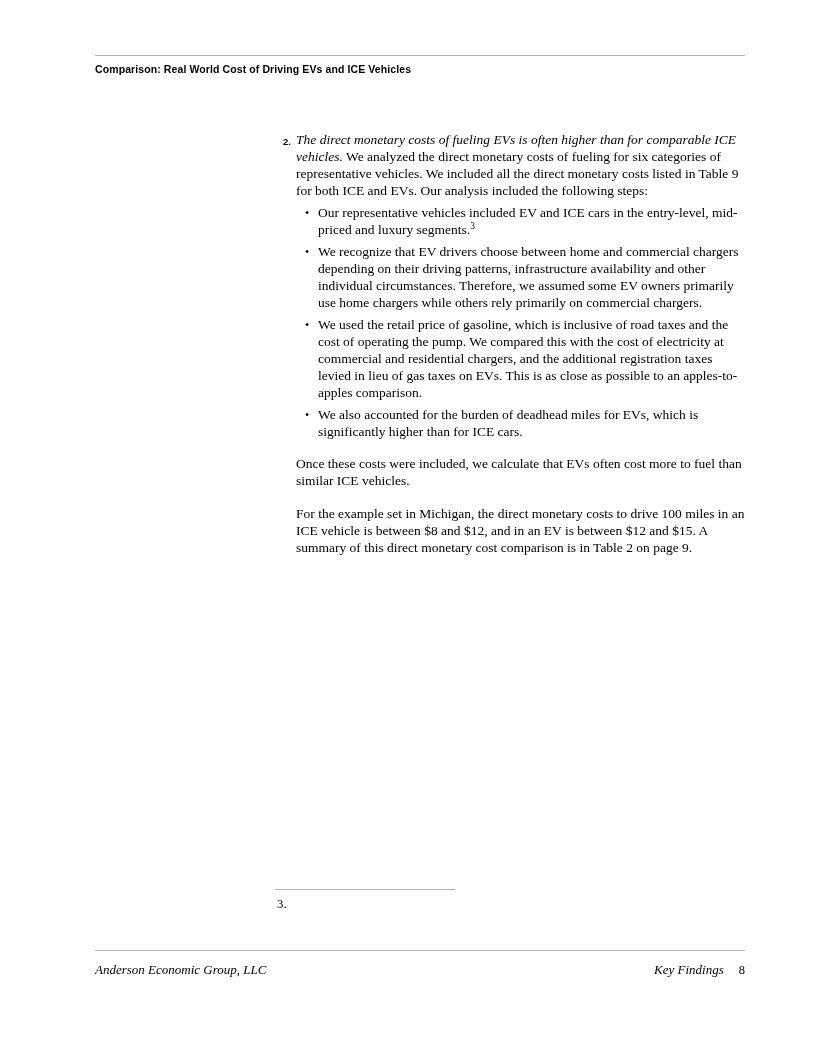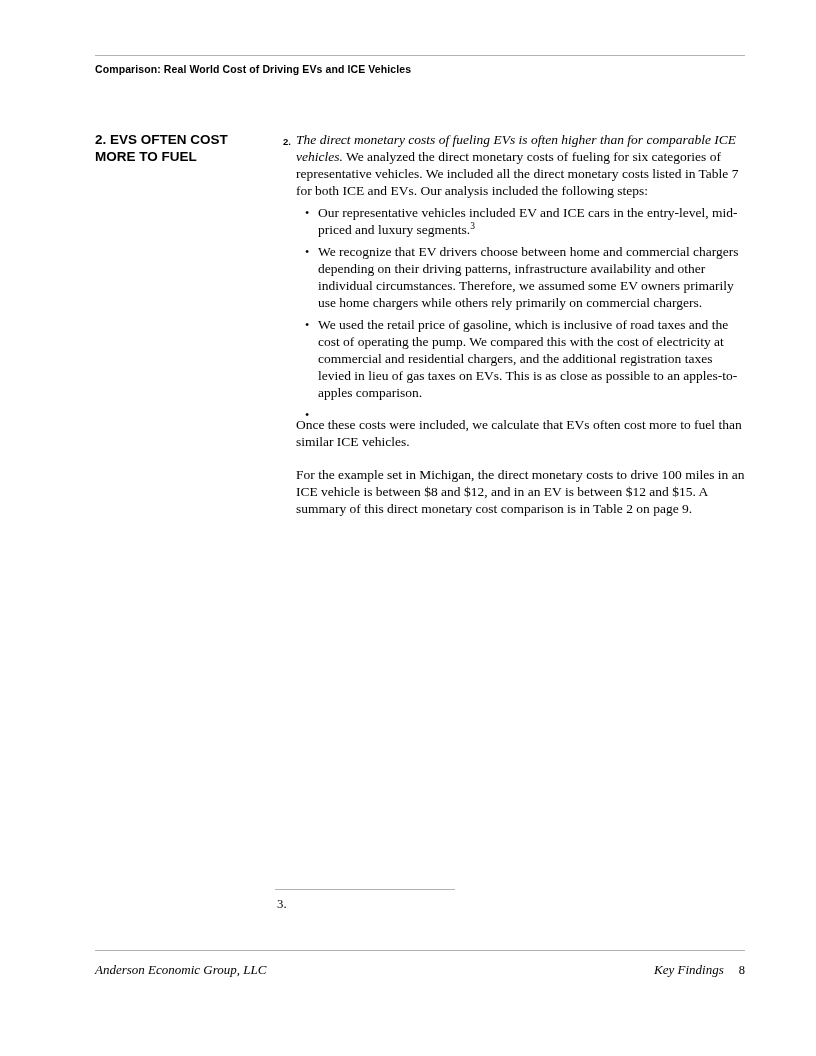--- a/index.html
+++ b/index.html
@@ -108,31 +108,27 @@
   .footer-page { margin-left: 15px; font-size: 12.5px; }
 </style>
 </head>
 <body>
 
 <div class="page">
 
   <div class="rule header-rule"></div>
   <div class="header-title">Comparison: Real World Cost of Driving EVs and ICE Vehicles</div>
 
-  <div class="sidebar-heading">
-    <div>2. EVS OFTEN COST</div>
-    <div>MORE TO FUEL</div>
-  </div>
 
   <div class="content">
 
     <div class="lead-para">
       <span class="item-num">2.</span>
       <span class="italic">The direct monetary costs of fueling EVs is often higher than for comparable ICE vehicles.</span>
-      <span>We analyzed the direct monetary costs of fueling for six categories of representative vehicles. We included all the direct monetary costs listed in Table 7 for both ICE and EVs. Our analysis included the following steps:</span>
+      <span>We analyzed the direct monetary costs of fueling for six categories of representative vehicles. We included all the direct monetary costs listed in Table 9 for both ICE and EVs. Our analysis included the following steps:</span>
     </div>
 
     <div class="bullet-list">
 
       <div class="bullet-item">
         <span class="bullet-glyph">•</span>
         <span>Our representative vehicles included EV and ICE cars in the entry-level, mid-priced and luxury segments.</span><sup>3</sup>
       </div>
 
       <div class="bullet-item">
@@ -140,20 +136,21 @@
         <span>We recognize that EV drivers choose between home and commercial chargers depending on their driving patterns, infrastructure availability and other individual circumstances. Therefore, we assumed some EV owners primarily use home chargers while others rely primarily on commercial chargers.</span>
       </div>
 
       <div class="bullet-item">
         <span class="bullet-glyph">•</span>
         <span>We used the retail price of gasoline, which is inclusive of road taxes and the cost of operating the pump. We compared this with the cost of electricity at commercial and residential chargers, and the additional registration taxes levied in lieu of gas taxes on EVs. This is as close as possible to an apples-to-apples comparison.</span>
       </div>
 
       <div class="bullet-item">
         <span class="bullet-glyph">•</span>
+        <span>We also accounted for the burden of deadhead miles for EVs, which is significantly higher than for ICE cars.</span>
       </div>
 
     </div>
 
     <div class="para-1">Once these costs were included, we calculate that EVs often cost more to fuel than similar ICE vehicles.</div>
     <div class="para-2">For the example set in Michigan, the direct monetary costs to drive 100 miles in an ICE vehicle is between $8 and $12, and in an EV is between $12 and $15. A summary of this direct monetary cost comparison is in Table 2 on page 9.</div>
 
   </div>
 
   <div class="rule footnote-rule"></div>

